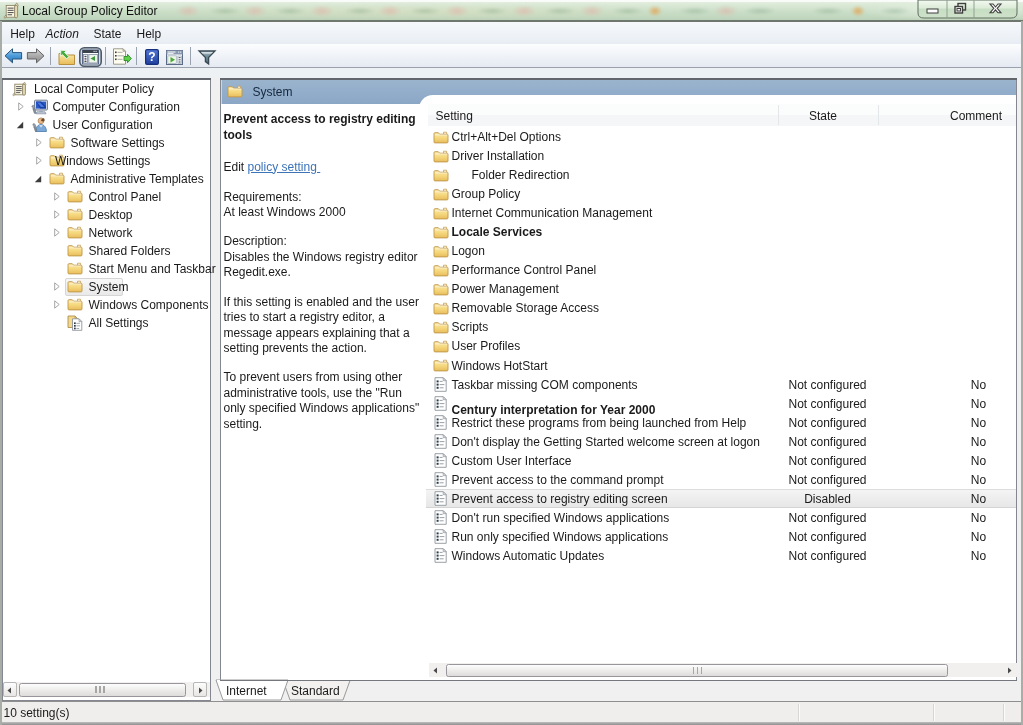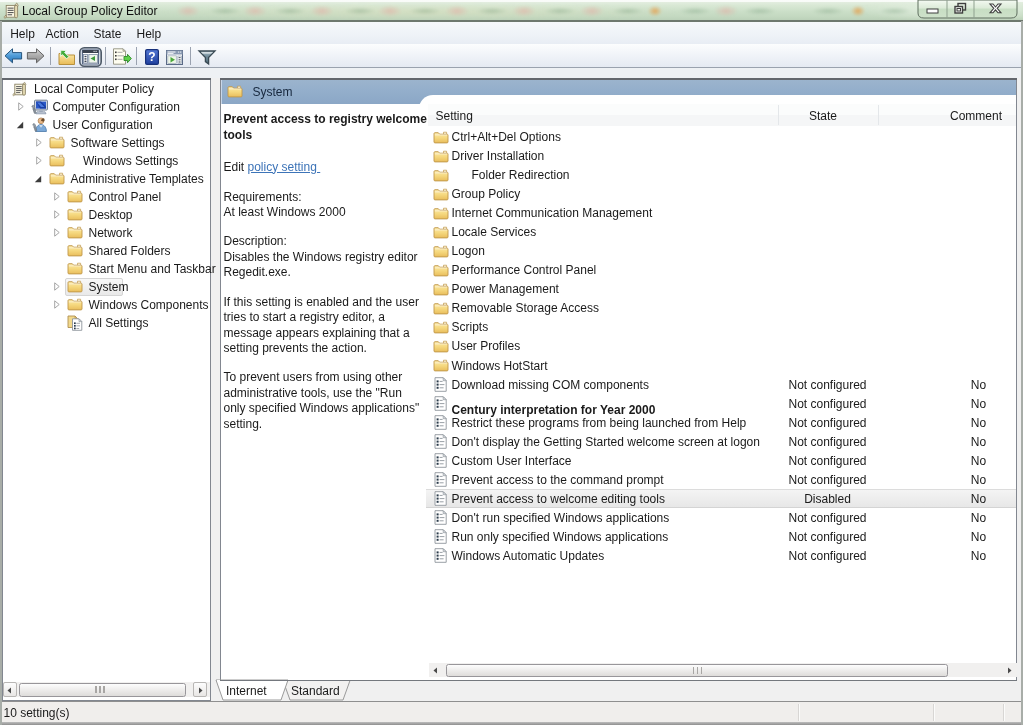--- a/index.html
+++ b/index.html
@@ -38,21 +38,21 @@
 <rect x="10" y="9" width="11" height="4" fill="#fdfdfd" stroke="#3f3f3f" stroke-width="1"></rect>
 <g>
 <rect x="41" y="3.5" width="7.5" height="6.5" fill="none" stroke="#3f3f3f" stroke-width="1.4"></rect>
 <rect x="38" y="6.5" width="7.5" height="6.5" fill="#f2f6f0" stroke="#3f3f3f" stroke-width="1.4"></rect>
 <rect x="40" y="8.5" width="3.5" height="2.5" fill="none" stroke="#3f3f3f" stroke-width="1"></rect>
 </g>
 <path d="M73,4 L76,4 L78.5,7 L81,4 L84,4 L80.2,8.3 L84,12.8 L81,12.8 L78.5,9.8 L76,12.8 L73,12.8 L76.8,8.3 Z" fill="#fdfdfd" stroke="#3f3f3f" stroke-width="1.1"></path>
 </svg>
 <div class="abs" style="left:0;top:21.5px;width:1023px;height:22.5px;background:linear-gradient(180deg,#f6f8fb 0%,#eef2f7 60%,#e8edf4 100%);"></div>
 <div class="txt" style="left:10.2px;top:27px;">Help</div>
-<div class="txt" style="left:45.5px;top:27px;">Action</div>
+<div class="txt" style="left:45.5px;top:27px;font-style:italic;">Action</div>
 <div class="txt" style="left:93.5px;top:27px;">State</div>
 <div class="txt" style="left:136.5px;top:27px;">Help</div>
 <div class="abs" style="left:0;top:44px;width:1023px;height:24px;background:linear-gradient(180deg,#fcfdfe 0%,#f0f3f8 50%,#e5eaf2 100%);border-bottom:1px solid #9aa2ae;"></div>
 <div class="abs" style="left:50px;top:47px;width:1px;height:18px;background:#9aa2b0;"></div>
 <div class="abs" style="left:104.5px;top:47px;width:1px;height:18px;background:#9aa2b0;"></div>
 <div class="abs" style="left:135.5px;top:47px;width:1px;height:18px;background:#9aa2b0;"></div>
 <div class="abs" style="left:190px;top:47px;width:1px;height:18px;background:#9aa2b0;"></div>
 <svg style="left:4px;top:48px" width="19" height="16" viewBox="0 0 19 16">
 <defs>
       <linearGradient id="bk" x1="0" y1="0" x2="0" y2="1">
@@ -215,21 +215,21 @@
         <linearGradient id="fot2" x1="0" y1="0" x2="0" y2="1">
 <stop offset="0" stop-color="#fce9a9"></stop>
           <stop offset="0.5" stop-color="#f5d87e"></stop>
           <stop offset="1" stop-color="#e9bd5c"></stop>
         </linearGradient>
       </defs>
 <path d="M1,3.6 C1,3.1 1.4,2.7 1.9,2.7 L5.3,2.7 L6.7,4.2 L14.1,4.2 C14.6,4.2 15,4.6 15,5.1 L15,12 C15,12.5 14.6,12.9 14.1,12.9 L1.9,12.9 C1.4,12.9 1,12.5 1,12 Z" fill="url(#fot2)" stroke="#c0964a" stroke-width="0.9"></path>
 <path d="M10.5,2.2 L13.6,2.2 L13.6,4.2 L10.5,4.2 Z" fill="#fdf6dc" stroke="#c0964a" stroke-width="0.7"></path>
 <path d="M1.8,4.9 L14.2,4.9" stroke="rgba(255,255,255,0.55)" stroke-width="1"></path>
 </svg>
-<div class="txt" style="left:80px;top:74.5px;">Windows Settings</div>
+<div class="txt" style="left:52px;top:74.5px;">Windows Settings</div>
 <svg style="left:31.0px;top:95.5px" width="8" height="8" viewBox="0 0 8 8">
 <path d="M7.2,0.8 L7.2,7.2 L0.8,7.2 Z" fill="#3c3c3c"></path>
 </svg>
 <svg style="left:45.5px;top:92.0px" width="16" height="14" viewBox="0 0 16 14">
 <defs>
         <linearGradient id="fot3" x1="0" y1="0" x2="0" y2="1">
 <stop offset="0" stop-color="#fce9a9"></stop>
           <stop offset="0.5" stop-color="#f5d87e"></stop>
           <stop offset="1" stop-color="#e9bd5c"></stop>
         </linearGradient>
@@ -384,21 +384,21 @@
 <stop offset="0" stop-color="#fce9a9"></stop>
         <stop offset="0.5" stop-color="#f5d87e"></stop>
         <stop offset="1" stop-color="#e9bd5c"></stop>
       </linearGradient>
     </defs>
 <path d="M1,3.6 C1,3.1 1.4,2.7 1.9,2.7 L5.3,2.7 L6.7,4.2 L14.1,4.2 C14.6,4.2 15,4.6 15,5.1 L15,12 C15,12.5 14.6,12.9 14.1,12.9 L1.9,12.9 C1.4,12.9 1,12.5 1,12 Z" fill="url(#fohd)" stroke="#c0964a" stroke-width="0.9"></path>
 <path d="M10.5,2.2 L13.6,2.2 L13.6,4.2 L10.5,4.2 Z" fill="#fdf6dc" stroke="#c0964a" stroke-width="0.7"></path>
 <path d="M1.8,4.9 L14.2,4.9" stroke="rgba(255,255,255,0.55)" stroke-width="1"></path>
 </svg>
 <div class="txt" style="left:252.5px;top:85px;color:#16273d;">System</div>
-<div class="txt" style="left:223.5px;top:112px;font-weight:bold;">Prevent access to registry welcome</div>
+<div class="txt" style="left:223.5px;top:112px;font-weight:bold;">Prevent access to registry editing</div>
 <div class="txt" style="left:223.5px;top:127.5px;font-weight:bold;">tools</div>
 <div class="txt" style="left:223.5px;top:159.5px;">Edit <span style="color:#3d74b8;text-decoration:underline;">policy setting&nbsp;</span></div>
 <div class="txt" style="left:223.5px;top:189.5px;">Requirements:</div>
 <div class="txt" style="left:223.5px;top:205px;">At least Windows 2000</div>
 <div class="txt" style="left:223.5px;top:234px;">Description:</div>
 <div class="txt" style="left:223.5px;top:249.5px;">Disables the Windows registry editor</div>
 <div class="txt" style="left:223.5px;top:265px;">Regedit.exe.</div>
 <div class="txt" style="left:223.5px;top:294.5px;">If this setting is enabled and the user</div>
 <div class="txt" style="left:223.5px;top:310px;">tries to start a registry editor, a</div>
 <div class="txt" style="left:223.5px;top:325.5px;">message appears explaining that a</div>
@@ -484,21 +484,21 @@
       <linearGradient id="fol5" x1="0" y1="0" x2="0" y2="1">
 <stop offset="0" stop-color="#fce9a9"></stop>
         <stop offset="0.5" stop-color="#f5d87e"></stop>
         <stop offset="1" stop-color="#e9bd5c"></stop>
       </linearGradient>
     </defs>
 <path d="M1,3.6 C1,3.1 1.4,2.7 1.9,2.7 L5.3,2.7 L6.7,4.2 L14.1,4.2 C14.6,4.2 15,4.6 15,5.1 L15,12 C15,12.5 14.6,12.9 14.1,12.9 L1.9,12.9 C1.4,12.9 1,12.5 1,12 Z" fill="url(#fol5)" stroke="#c0964a" stroke-width="0.9"></path>
 <path d="M10.5,2.2 L13.6,2.2 L13.6,4.2 L10.5,4.2 Z" fill="#fdf6dc" stroke="#c0964a" stroke-width="0.7"></path>
 <path d="M1.8,4.9 L14.2,4.9" stroke="rgba(255,255,255,0.55)" stroke-width="1"></path>
 </svg>
-<div class="txt" style="left:451.5px;top:225.22500000000002px;">Locale Services</div>
+<div class="txt" style="left:451.5px;top:225.22500000000002px;font-weight:bold;">Locale Services</div>
 <svg style="left:432.5px;top:243.77px" width="16" height="14" viewBox="0 0 16 14">
 <defs>
       <linearGradient id="fol6" x1="0" y1="0" x2="0" y2="1">
 <stop offset="0" stop-color="#fce9a9"></stop>
         <stop offset="0.5" stop-color="#f5d87e"></stop>
         <stop offset="1" stop-color="#e9bd5c"></stop>
       </linearGradient>
     </defs>
 <path d="M1,3.6 C1,3.1 1.4,2.7 1.9,2.7 L5.3,2.7 L6.7,4.2 L14.1,4.2 C14.6,4.2 15,4.6 15,5.1 L15,12 C15,12.5 14.6,12.9 14.1,12.9 L1.9,12.9 C1.4,12.9 1,12.5 1,12 Z" fill="url(#fol6)" stroke="#c0964a" stroke-width="0.9"></path>
 <path d="M10.5,2.2 L13.6,2.2 L13.6,4.2 L10.5,4.2 Z" fill="#fdf6dc" stroke="#c0964a" stroke-width="0.7"></path>
@@ -586,21 +586,21 @@
 <svg style="left:433.5px;top:376.58500000000004px" width="13" height="15" viewBox="0 0 13 15">
 <path d="M1,0.7 L9.2,0.7 L12.2,3.7 L12.2,14.3 L1,14.3 Z" fill="#ffffff" stroke="#8e959c" stroke-width="0.9"></path>
 <path d="M9.2,0.7 L9.2,3.7 L12.2,3.7 Z" fill="#e4e7ea" stroke="#8e959c" stroke-width="0.7"></path>
 <rect x="2.6" y="3.4" width="2" height="2" fill="#2a3a4a"></rect>
     <rect x="5.6" y="3.9" width="3" height="1" fill="#9aa0a6"></rect>
 <rect x="2.6" y="6.6" width="2" height="2" fill="#2a3a4a"></rect>
     <rect x="5.6" y="7.1" width="4.8" height="1" fill="#9aa0a6"></rect>
 <rect x="2.6" y="9.8" width="2" height="2" fill="#2a3a4a"></rect>
     <rect x="5.6" y="10.3" width="4" height="1" fill="#9aa0a6"></rect>
 </svg>
-<div class="txt" style="left:451.5px;top:377.58500000000004px;">Download missing COM components</div>
+<div class="txt" style="left:451.5px;top:377.58500000000004px;">Taskbar missing COM components</div>
 <div class="txt" style="left:827.5px;top:377.58500000000004px;transform:translateX(-50%);">Not configured</div>
 <div class="txt" style="left:978.5px;top:377.58500000000004px;transform:translateX(-50%);">No</div>
 <svg style="left:433.5px;top:395.63px" width="13" height="15" viewBox="0 0 13 15">
 <path d="M1,0.7 L9.2,0.7 L12.2,3.7 L12.2,14.3 L1,14.3 Z" fill="#ffffff" stroke="#8e959c" stroke-width="0.9"></path>
 <path d="M9.2,0.7 L9.2,3.7 L12.2,3.7 Z" fill="#e4e7ea" stroke="#8e959c" stroke-width="0.7"></path>
 <rect x="2.6" y="3.4" width="2" height="2" fill="#2a3a4a"></rect>
     <rect x="5.6" y="3.9" width="3" height="1" fill="#9aa0a6"></rect>
 <rect x="2.6" y="6.6" width="2" height="2" fill="#2a3a4a"></rect>
     <rect x="5.6" y="7.1" width="4.8" height="1" fill="#9aa0a6"></rect>
 <rect x="2.6" y="9.8" width="2" height="2" fill="#2a3a4a"></rect>
@@ -665,21 +665,21 @@
 <svg style="left:433.5px;top:490.855px" width="13" height="15" viewBox="0 0 13 15">
 <path d="M1,0.7 L9.2,0.7 L12.2,3.7 L12.2,14.3 L1,14.3 Z" fill="#ffffff" stroke="#8e959c" stroke-width="0.9"></path>
 <path d="M9.2,0.7 L9.2,3.7 L12.2,3.7 Z" fill="#e4e7ea" stroke="#8e959c" stroke-width="0.7"></path>
 <rect x="2.6" y="3.4" width="2" height="2" fill="#2a3a4a"></rect>
     <rect x="5.6" y="3.9" width="3" height="1" fill="#9aa0a6"></rect>
 <rect x="2.6" y="6.6" width="2" height="2" fill="#2a3a4a"></rect>
     <rect x="5.6" y="7.1" width="4.8" height="1" fill="#9aa0a6"></rect>
 <rect x="2.6" y="9.8" width="2" height="2" fill="#2a3a4a"></rect>
     <rect x="5.6" y="10.3" width="4" height="1" fill="#9aa0a6"></rect>
 </svg>
-<div class="txt" style="left:451.5px;top:491.855px;">Prevent access to welcome editing tools</div>
+<div class="txt" style="left:451.5px;top:491.855px;">Prevent access to registry editing screen</div>
 <div class="txt" style="left:827.5px;top:491.855px;transform:translateX(-50%);">Disabled</div>
 <div class="txt" style="left:978.5px;top:491.855px;transform:translateX(-50%);">No</div>
 <svg style="left:433.5px;top:509.90000000000003px" width="13" height="15" viewBox="0 0 13 15">
 <path d="M1,0.7 L9.2,0.7 L12.2,3.7 L12.2,14.3 L1,14.3 Z" fill="#ffffff" stroke="#8e959c" stroke-width="0.9"></path>
 <path d="M9.2,0.7 L9.2,3.7 L12.2,3.7 Z" fill="#e4e7ea" stroke="#8e959c" stroke-width="0.7"></path>
 <rect x="2.6" y="3.4" width="2" height="2" fill="#2a3a4a"></rect>
     <rect x="5.6" y="3.9" width="3" height="1" fill="#9aa0a6"></rect>
 <rect x="2.6" y="6.6" width="2" height="2" fill="#2a3a4a"></rect>
     <rect x="5.6" y="7.1" width="4.8" height="1" fill="#9aa0a6"></rect>
 <rect x="2.6" y="9.8" width="2" height="2" fill="#2a3a4a"></rect>

